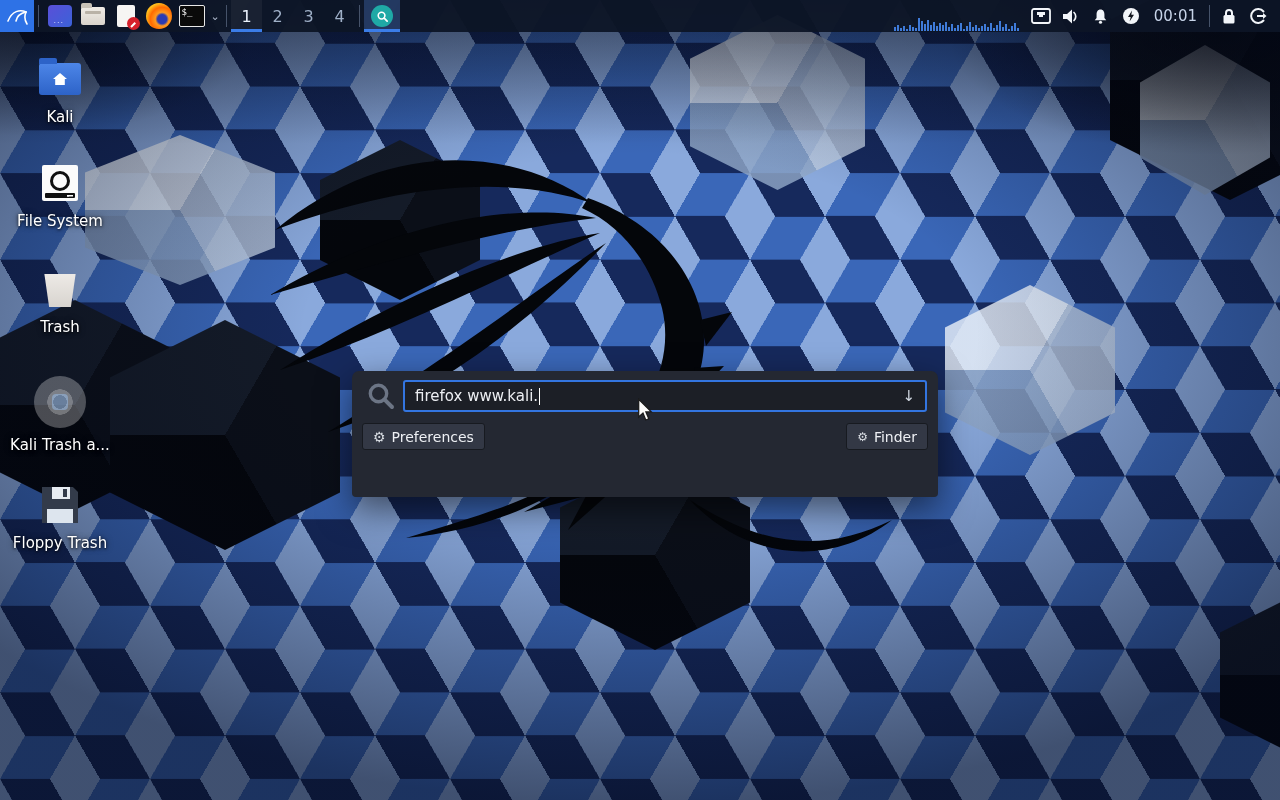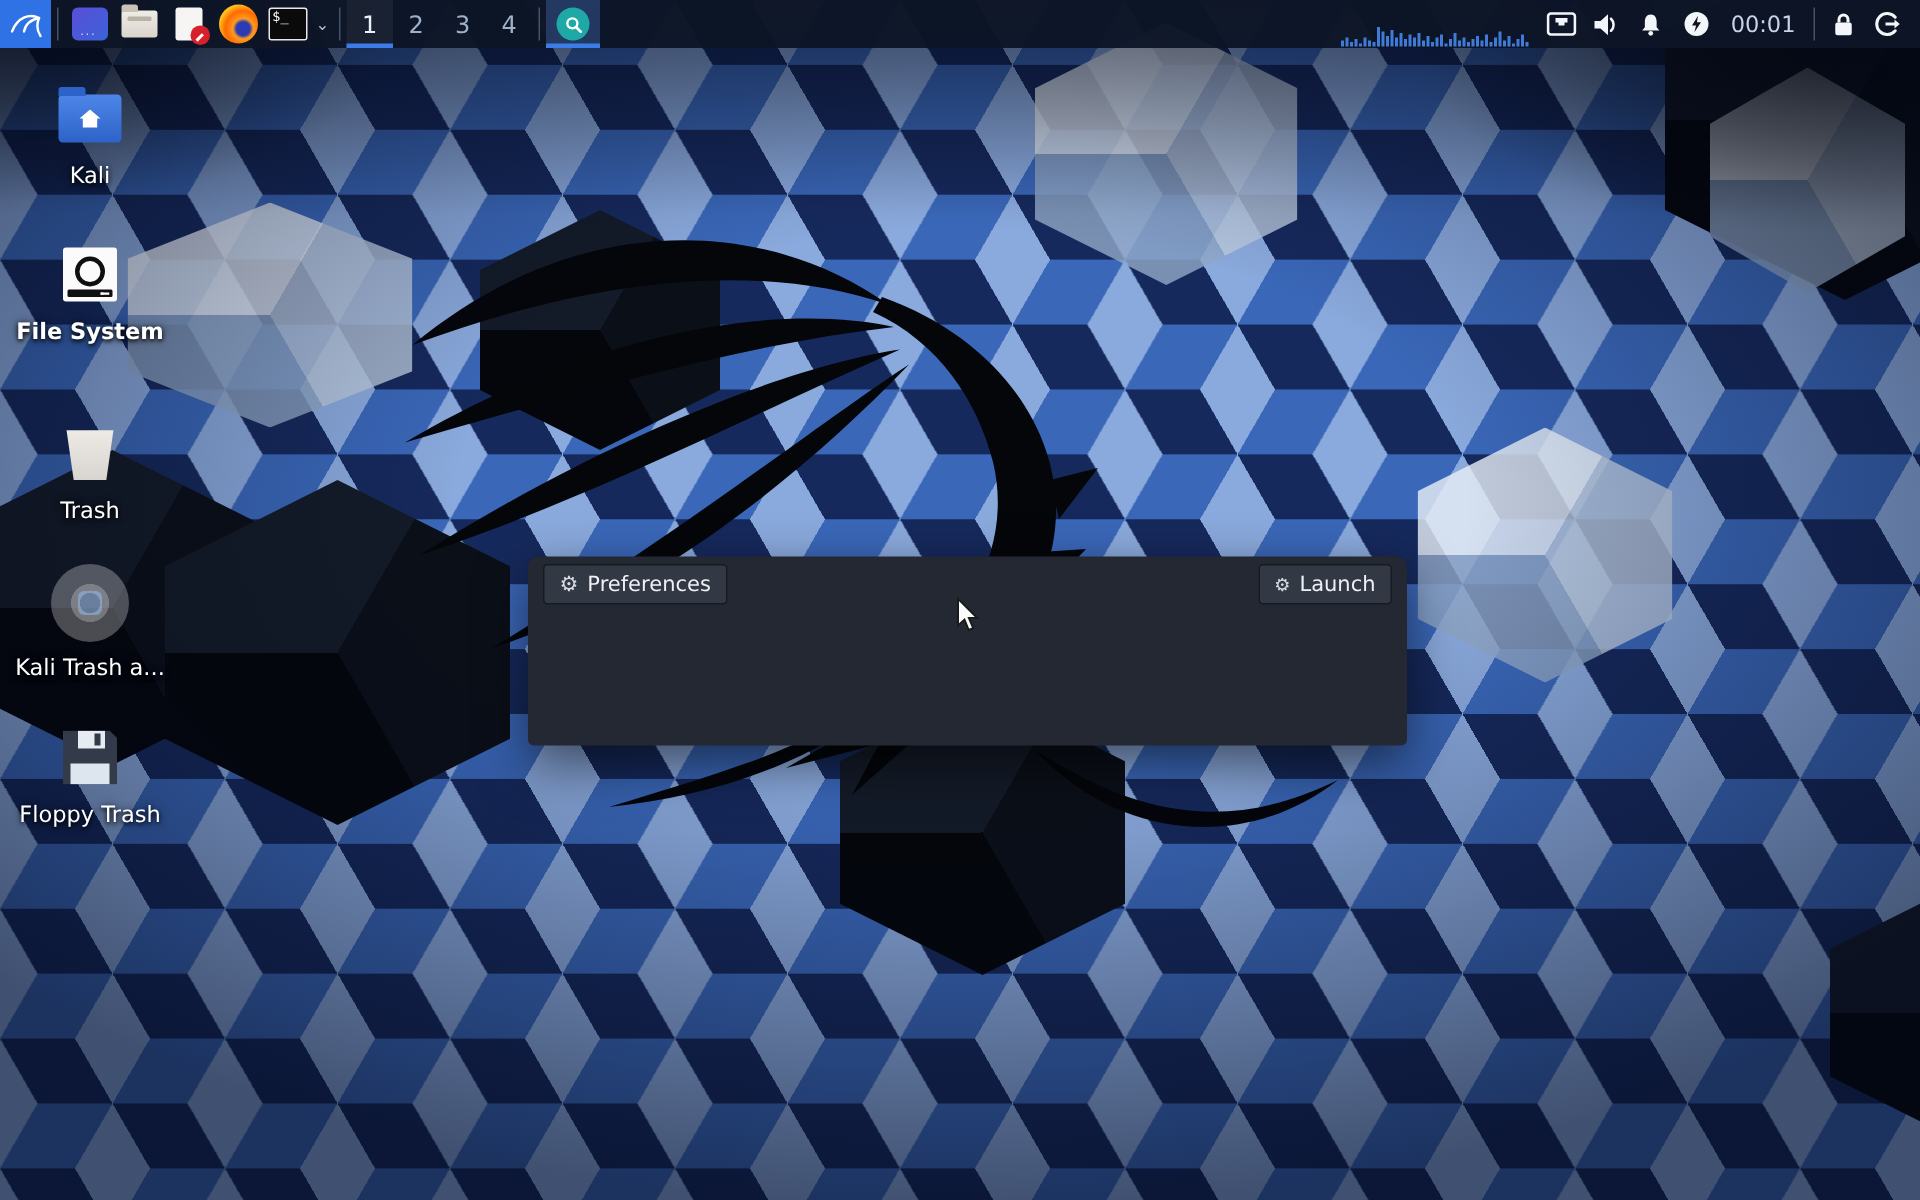--- a/index.html
+++ b/index.html
@@ -278,31 +278,31 @@
   <div class="ico-box">
       <div class="home-folder">
     <svg width="16" height="14" viewBox="0 0 16 14">
           <path d="M8 1 L15 7 L12.8 7 L12.8 13 L3.2 13 L3.2 7 L1 7 Z" fill="#fff"></path>
         </svg>
   </div>
     </div>
   <div class="desk-label">Kali</div>
 </div>
 
-<div class="desk-item" style="top:160px;font-weight:bold;">
+<div class="desk-item" style="top:160px;">
   <div class="ico-box">
       <div class="drive">
     <div class="ring"></div>
         <div class="slot"></div>
   </div>
     </div>
   <div class="desk-label">File System</div>
 </div>
 
-<div class="desk-item" style="top:279px;">
+<div class="desk-item" style="top:266px;">
   <div class="ico-box">
       <div class="trash-cup"></div>
     </div>
   <div class="desk-label">Trash</div>
 </div>
 
 <div class="desk-item" style="top:374px;">
   <div class="ico-box" style="height:56px;">
       <div class="disc"></div>
     </div>
@@ -314,28 +314,39 @@
       <div class="floppy">
     <div class="shutter"></div>
         <div class="label"></div>
   </div>
     </div>
   <div class="desk-label">Floppy Trash</div>
 </div>
 
 <div class="dialog">
 
+  <div class="dlg-row">
+    <svg class="big-glass" viewBox="0 0 30 30">
+      <circle cx="12.5" cy="12.5" r="8.2" fill="none" stroke="#6c7585" stroke-width="3.4"></circle>
+      <line x1="18.6" y1="18.6" x2="26" y2="26" stroke="#6c7585" stroke-width="4" stroke-linecap="round"></line>
+    </svg>
+    <div class="finder-input">
+      <span>firefox www.kali.</span>
+        <span class="caret"></span>
+      <span class="drop-arrow">↓</span>
+    </div>
+  </div>
 
   <div class="dlg-actions">
     <button class="dlg-btn">
       <span class="gear">⚙</span>
       <span>Preferences</span>
     </button>
     <button class="dlg-btn">
       <span class="gear" style="font-size:12px;">⚙</span>
-      <span>Launch</span>
+      <span>Finder</span>
     </button>
   </div>
 </div>
 
 <svg class="cursor" width="16" height="24" viewBox="0 0 12 19">
   <path d="M1 1 L1 15 L4.4 11.9 L6.6 17.4 L9 16.4 L6.7 11 L11 11 Z" fill="#fbfbfb" stroke="#1a1a1a" stroke-width="1"></path>
 </svg>
 
 </body></html>

